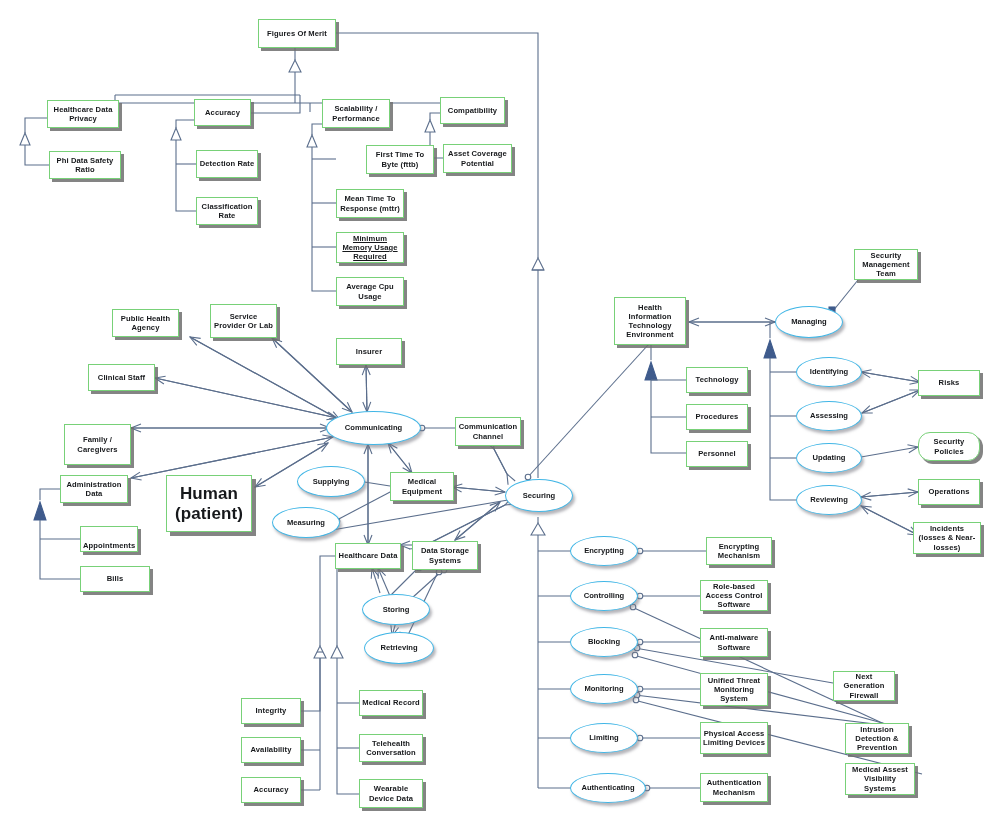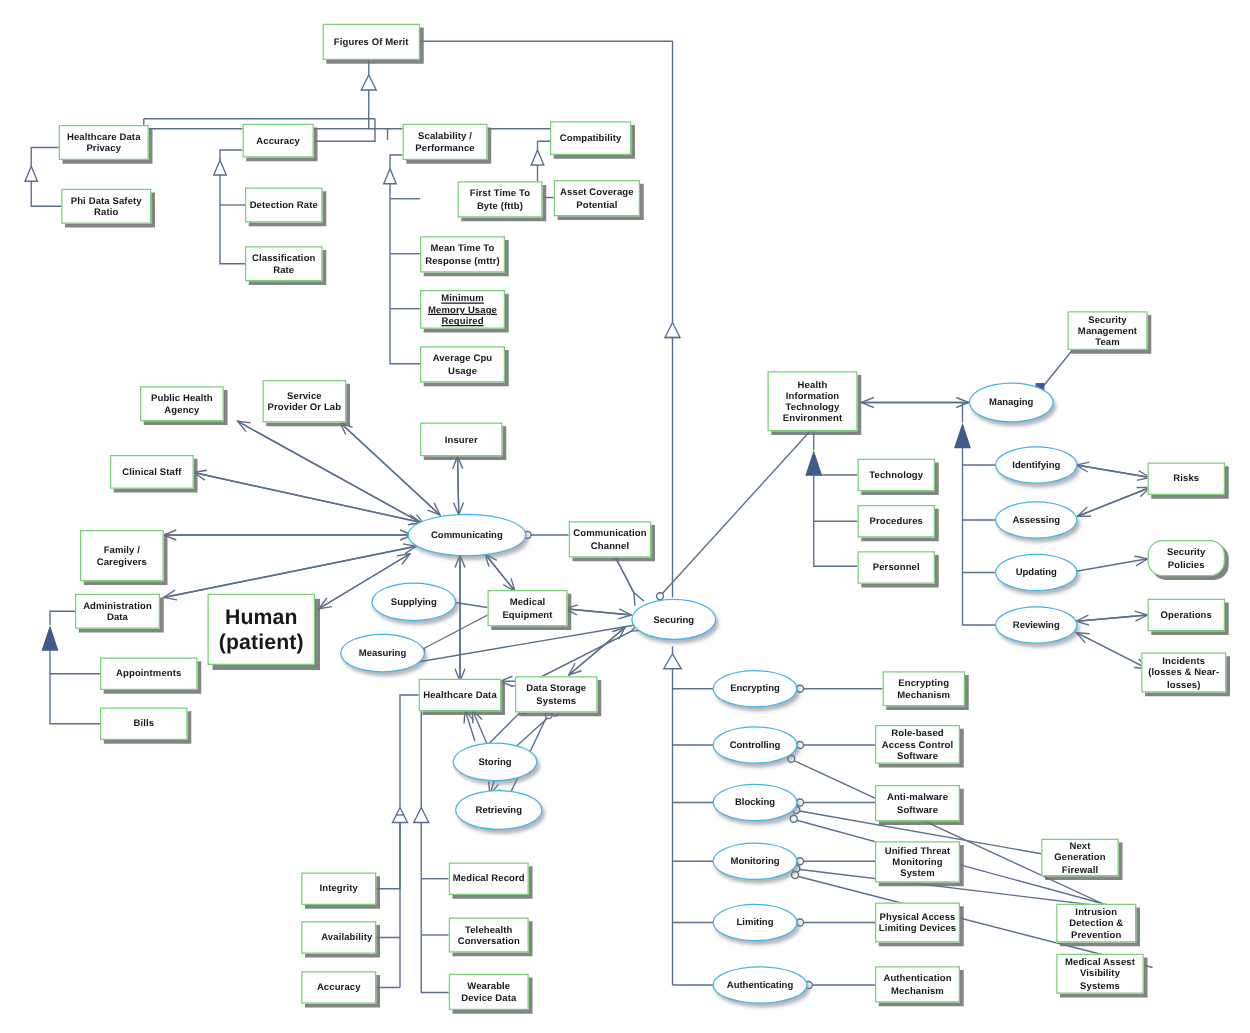--- a/index.html
+++ b/index.html
@@ -276,21 +276,21 @@
   </div>
   <div class="node box" style="left:88px;top:364px;width:67px;height:27px;">
     <span class="lbl">Clinical Staff</span>
   </div>
   <div class="node box" style="left:64px;top:424px;width:67px;height:41px;">
     <span class="lbl">Family / Caregivers</span>
   </div>
   <div class="node box" style="left:60px;top:475px;width:68px;height:28px;">
     <span class="lbl">Administration Data</span>
   </div>
-  <div class="node box" style="left:80px;top:526px;width:78px;height:26px;">
+  <div class="node box" style="left:80px;top:526px;width:58px;height:26px;align-items:flex-end;">
     <span class="lbl">Appointments</span>
   </div>
   <div class="node box" style="left:80px;top:566px;width:70px;height:26px;">
     <span class="lbl">Bills</span>
   </div>
   <div class="node box" style="left:336px;top:338px;width:66px;height:27px;">
     <span class="lbl">Insurer</span>
   </div>
 
   <div class="node ell" style="left:326px;top:411px;width:95px;height:34px;">
@@ -321,21 +321,21 @@
   <div class="node ell" style="left:362px;top:594px;width:68px;height:31px;">
     <span class="lbl">Storing</span>
   </div>
   <div class="node ell" style="left:364px;top:632px;width:70px;height:32px;">
     <span class="lbl">Retrieving</span>
   </div>
 
   <div class="node box" style="left:241px;top:698px;width:60px;height:26px;">
     <span class="lbl">Integrity</span>
   </div>
-  <div class="node box" style="left:241px;top:737px;width:60px;height:26px;text-align:right;">
+  <div class="node box" style="left:241px;top:737px;width:60px;height:26px;">
     <span class="lbl">Availability</span>
   </div>
   <div class="node box" style="left:241px;top:777px;width:60px;height:26px;">
     <span class="lbl">Accuracy</span>
   </div>
   <div class="node box" style="left:359px;top:690px;width:64px;height:26px;">
     <span class="lbl">Medical Record</span>
   </div>
   <div class="node box" style="left:359px;top:734px;width:64px;height:28px;">
     <span class="lbl">Telehealth Conversation</span>

